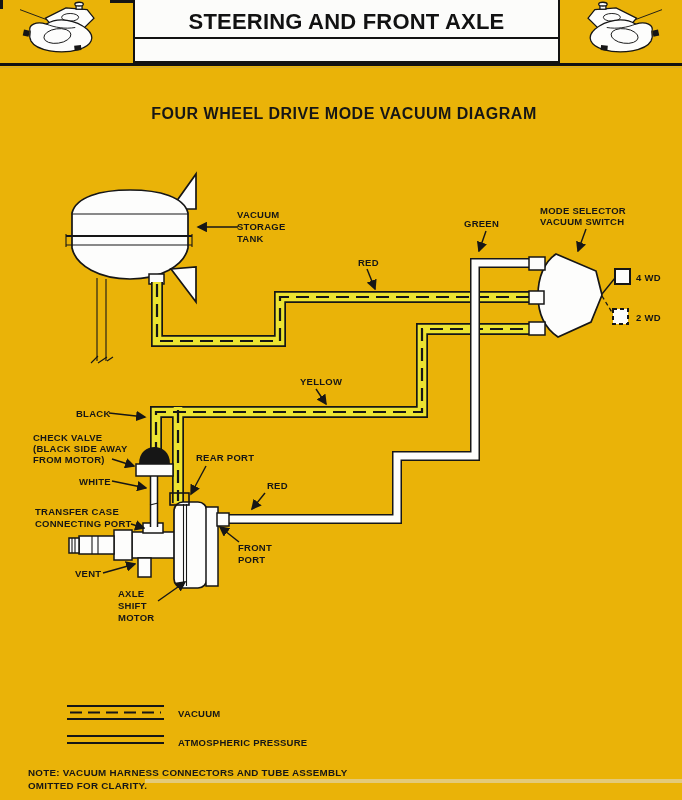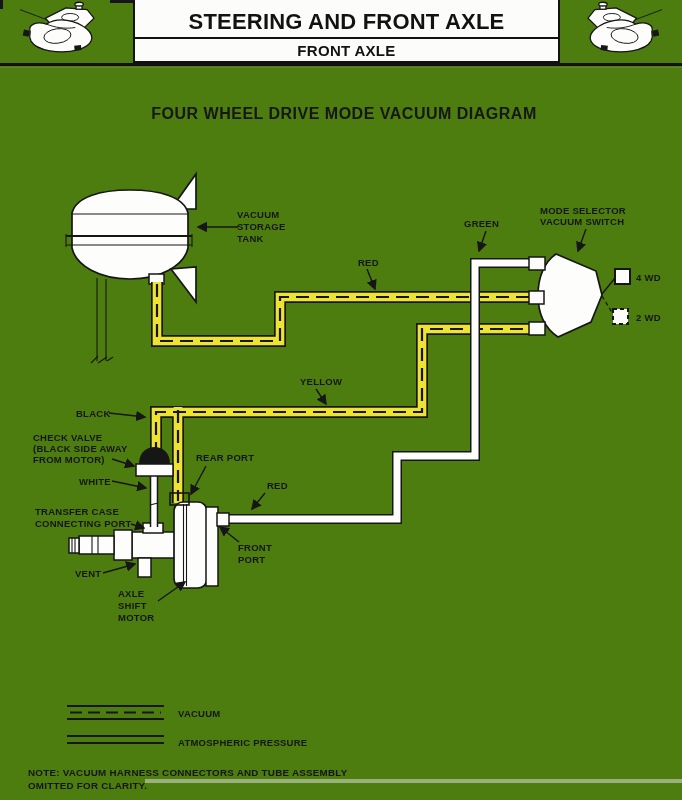--- a/index.html
+++ b/index.html
@@ -1,16 +1,16 @@
 <!DOCTYPE html>
 <html><head>
 <meta charset="utf-8">
 <style>
   html,body{margin:0;padding:0;background:#ffffff;}
-  .page{position:relative;width:682px;height:800px;background:#4d7c0f;overflow:hidden;
+  .page{position:relative;width:682px;height:800px;background:#eab308;overflow:hidden;
         font-family:"Liberation Sans",sans-serif;}
   .topmark{position:absolute;top:0;height:2.5px;background:#161616;}
   .header-box{position:absolute;left:133px;top:-4px;width:427px;height:67px;
               border:2.5px solid #121212;box-sizing:border-box;background:#fcfcfa;z-index:3;}
   .header-title{height:41px;border-bottom:2.5px solid #121212;box-sizing:border-box;
                 display:flex;align-items:flex-end;justify-content:center;
                 font-weight:bold;font-size:22px;letter-spacing:0.2px;color:#121212;
                 padding-bottom:2px;transform-origin:center;}
   .header-subtitle{height:23px;display:flex;align-items:center;justify-content:center;
                    font-weight:bold;font-size:15px;letter-spacing:0.3px;color:#121212;}
@@ -39,21 +39,20 @@
 
 <div class="page">
 
   <div class="topmark" style="left:0;width:2.5px;height:9px"></div>
   <div class="topmark" style="left:110px;width:34px"></div>
   <div class="topmark" style="left:151px;width:62px"></div>
   <div class="topmark" style="left:266px;width:27px"></div>
 
   <div class="header-box">
     <div class="header-title">STEERING AND FRONT AXLE</div>
-    <div class="header-subtitle">FRONT AXLE</div>
   </div>
   <div class="page-rule"></div>
   <div class="rule-noise"></div>
   <div class="bottom-streak"></div>
 
   <svg class="diagram" viewBox="0 0 682 800">
     <defs>
       <marker id="ah" viewBox="0 0 10 10" refX="8.5" refY="5" markerWidth="7.5" markerHeight="7.5" orient="auto">
         <path d="M0,0 L10,5 L0,10 Z" fill="#161616"></path>
       </marker>

